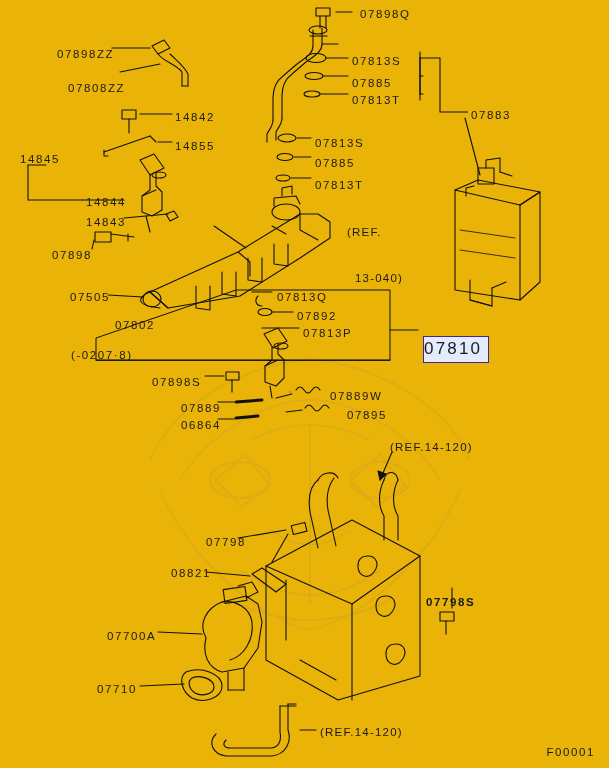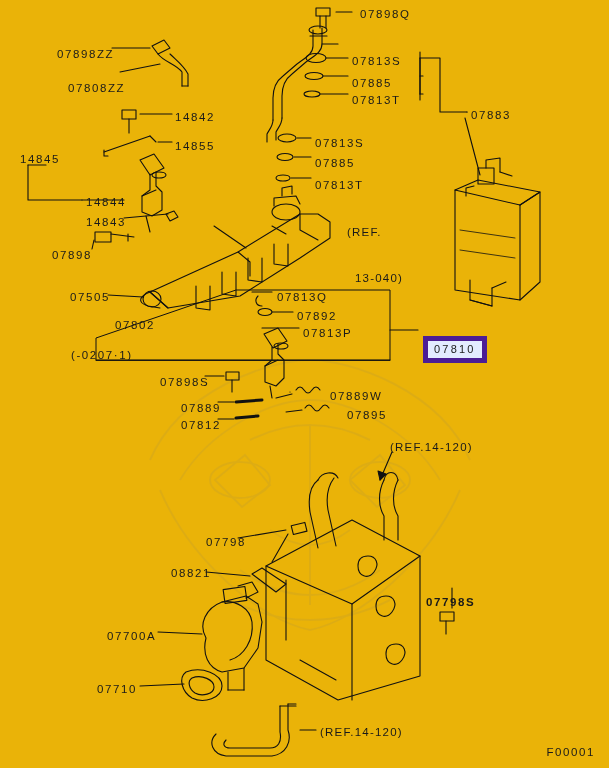--- a/index.html
+++ b/index.html
@@ -36,26 +36,26 @@
     letter-spacing: 1.6px;
     color: #1a1a1a;
     white-space: nowrap;
     line-height: 13px;
   }
   .label.ref {
     letter-spacing: 1.2px;
   }
   .highlight {
     position: absolute;
-    border: 5px solid #4c1d95;
+    border: 1px solid #4c1d95;
     background: #e3ecff;
     color: #1a1a1a;
-    font-size: 11px;
+    font-size: 17px;
     letter-spacing: 2.2px;
-    padding: 2px 6px 3px 6px;
+    padding: 2px 6px 3px 0;
     white-space: nowrap;
     box-sizing: border-box;
   }
   .corner {
     position: absolute;
     right: 14px;
     bottom: 10px;
     font-size: 11.5px;
     letter-spacing: 1.6px;
     color: #1a1a1a;
@@ -293,26 +293,26 @@
       <div class="label" style="left: 86px; top: 196px;">14844</div>
       <div class="label" style="left: 86px; top: 216px;">14843</div>
       <div class="label ref" style="left: 347px; top: 226px;">(REF.</div>
       <div class="label ref" style="left: 355px; top: 245px; margin-top: 27px;">13-040)</div>
       <div class="label" style="left: 52px; top: 249px;">07898</div>
       <div class="label" style="left: 70px; top: 291px;">07505</div>
       <div class="label" style="left: 277px; top: 291px;">07813Q</div>
       <div class="label" style="left: 297px; top: 310px;">07892</div>
       <div class="label" style="left: 115px; top: 319px;">07802</div>
       <div class="label" style="left: 303px; top: 327px;">07813P</div>
-      <div class="label" style="left: 71px; top: 349px;">(-0207·1)</div>
-      <div class="label" style="left: 160px; top: 376px;">07898S</div>
+      <div class="label" style="left: 71px; top: 349px;">(-0207·8)</div>
+      <div class="label" style="left: 152px; top: 376px;">07898S</div>
       <div class="label" style="left: 330px; top: 390px;">07889W</div>
       <div class="label" style="left: 181px; top: 402px;">07889</div>
       <div class="label" style="left: 347px; top: 409px; text-align: right;">07895</div>
-      <div class="label" style="left: 181px; top: 419px;">07812</div>
+      <div class="label" style="left: 181px; top: 419px;">06864</div>
       <div class="label ref" style="left: 390px; top: 441px;">(REF.14-120)</div>
       <div class="label" style="left: 206px; top: 536px;">07798</div>
       <div class="label" style="left: 171px; top: 567px;">08821</div>
       <div class="label" style="left: 426px; top: 596px; font-weight: bold;">07798S</div>
       <div class="label" style="left: 107px; top: 630px;">07700A</div>
       <div class="label" style="left: 97px; top: 683px;">07710</div>
       <div class="label ref" style="left: 320px; top: 726px;">(REF.14-120)</div>
     </div>
 
   <div class="highlight" style="left:423px; top:336px;">07810</div>

